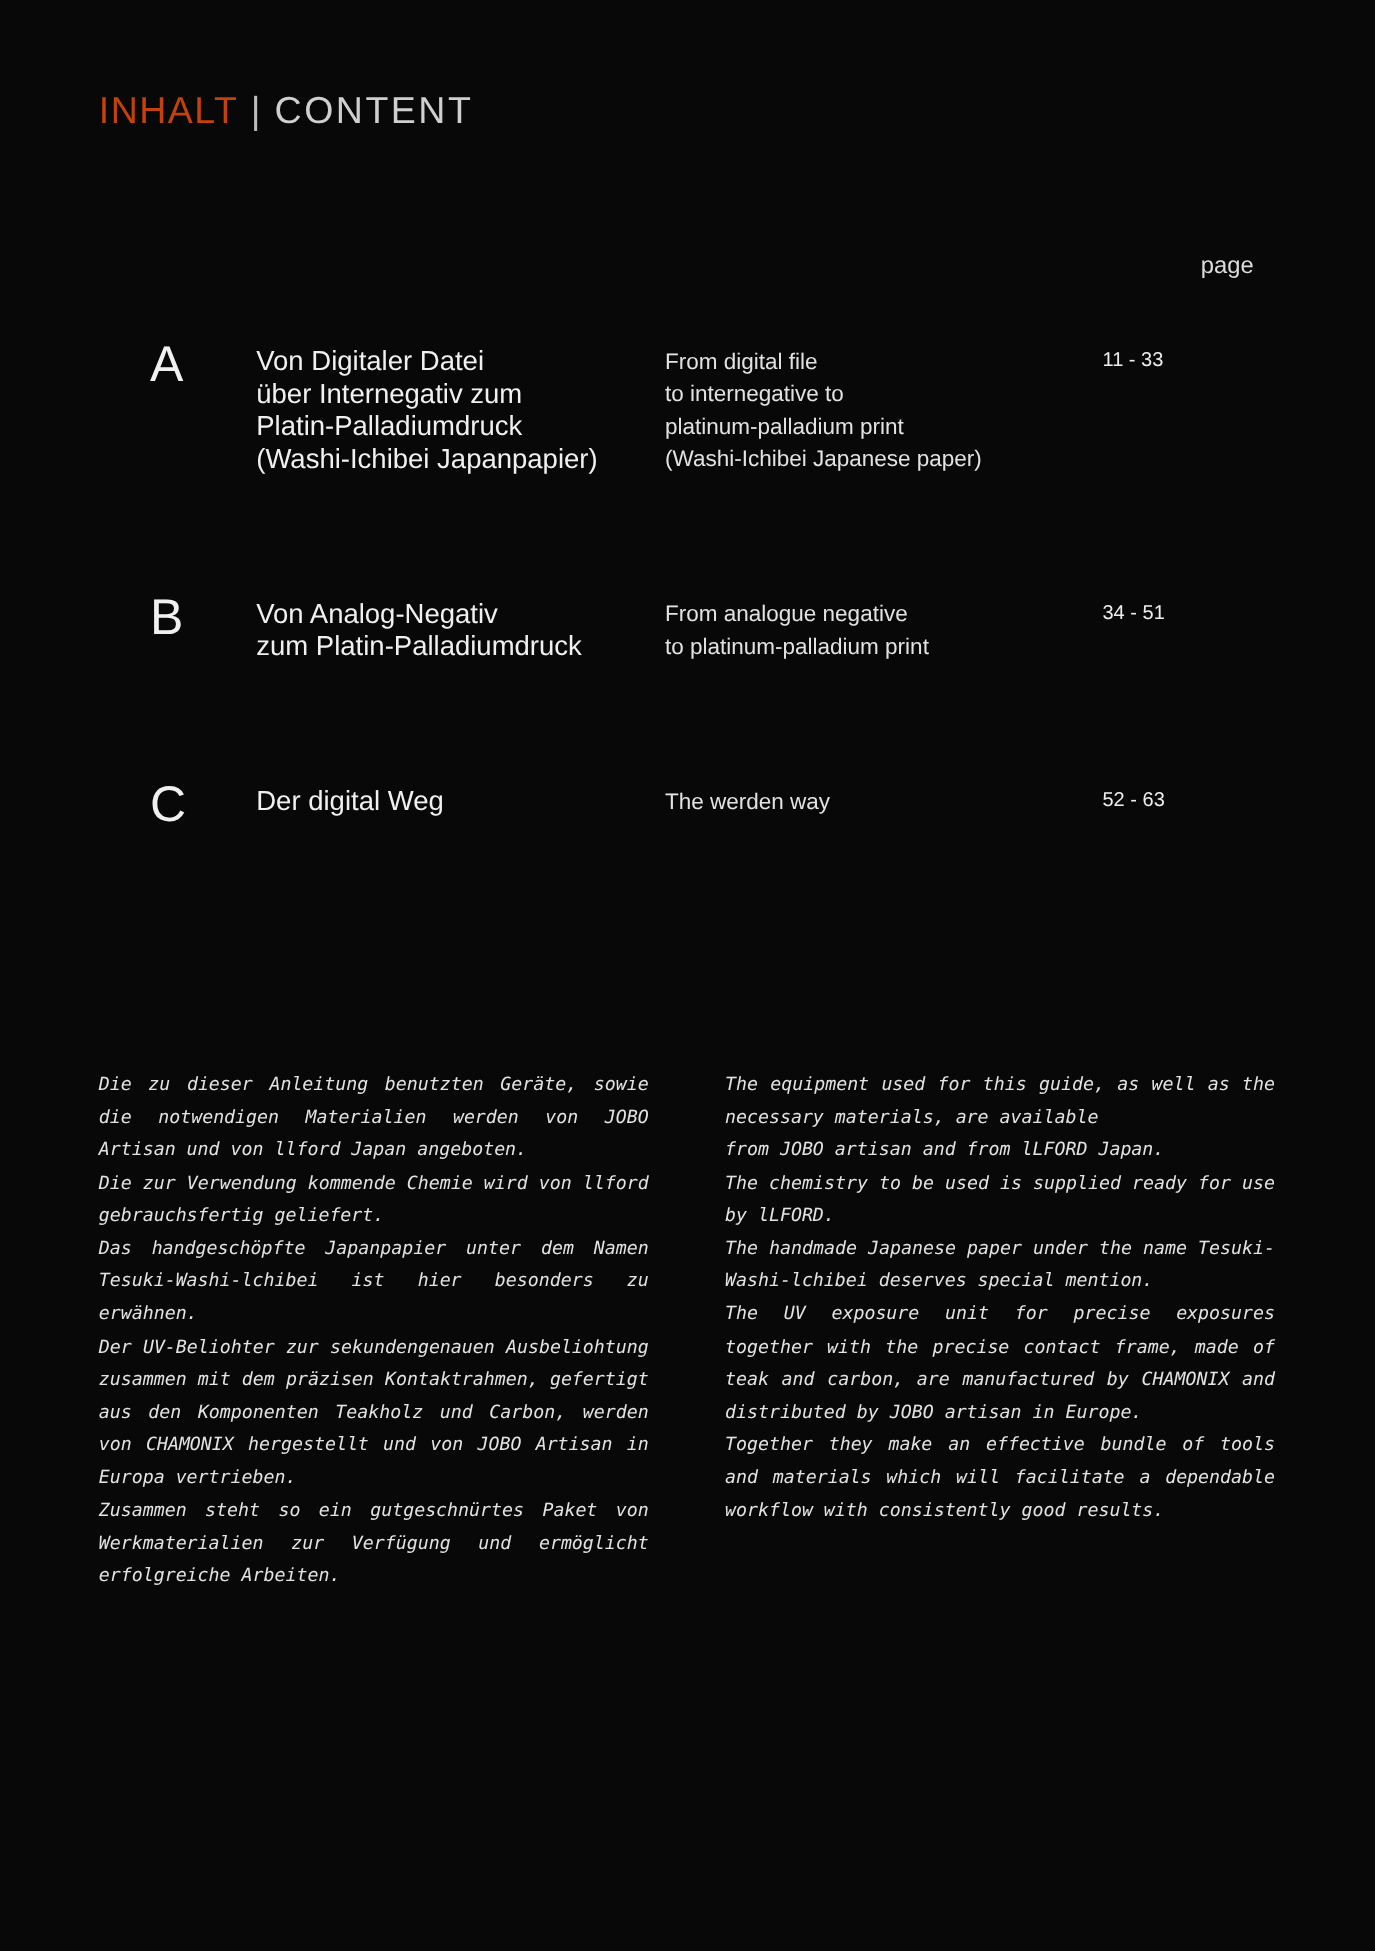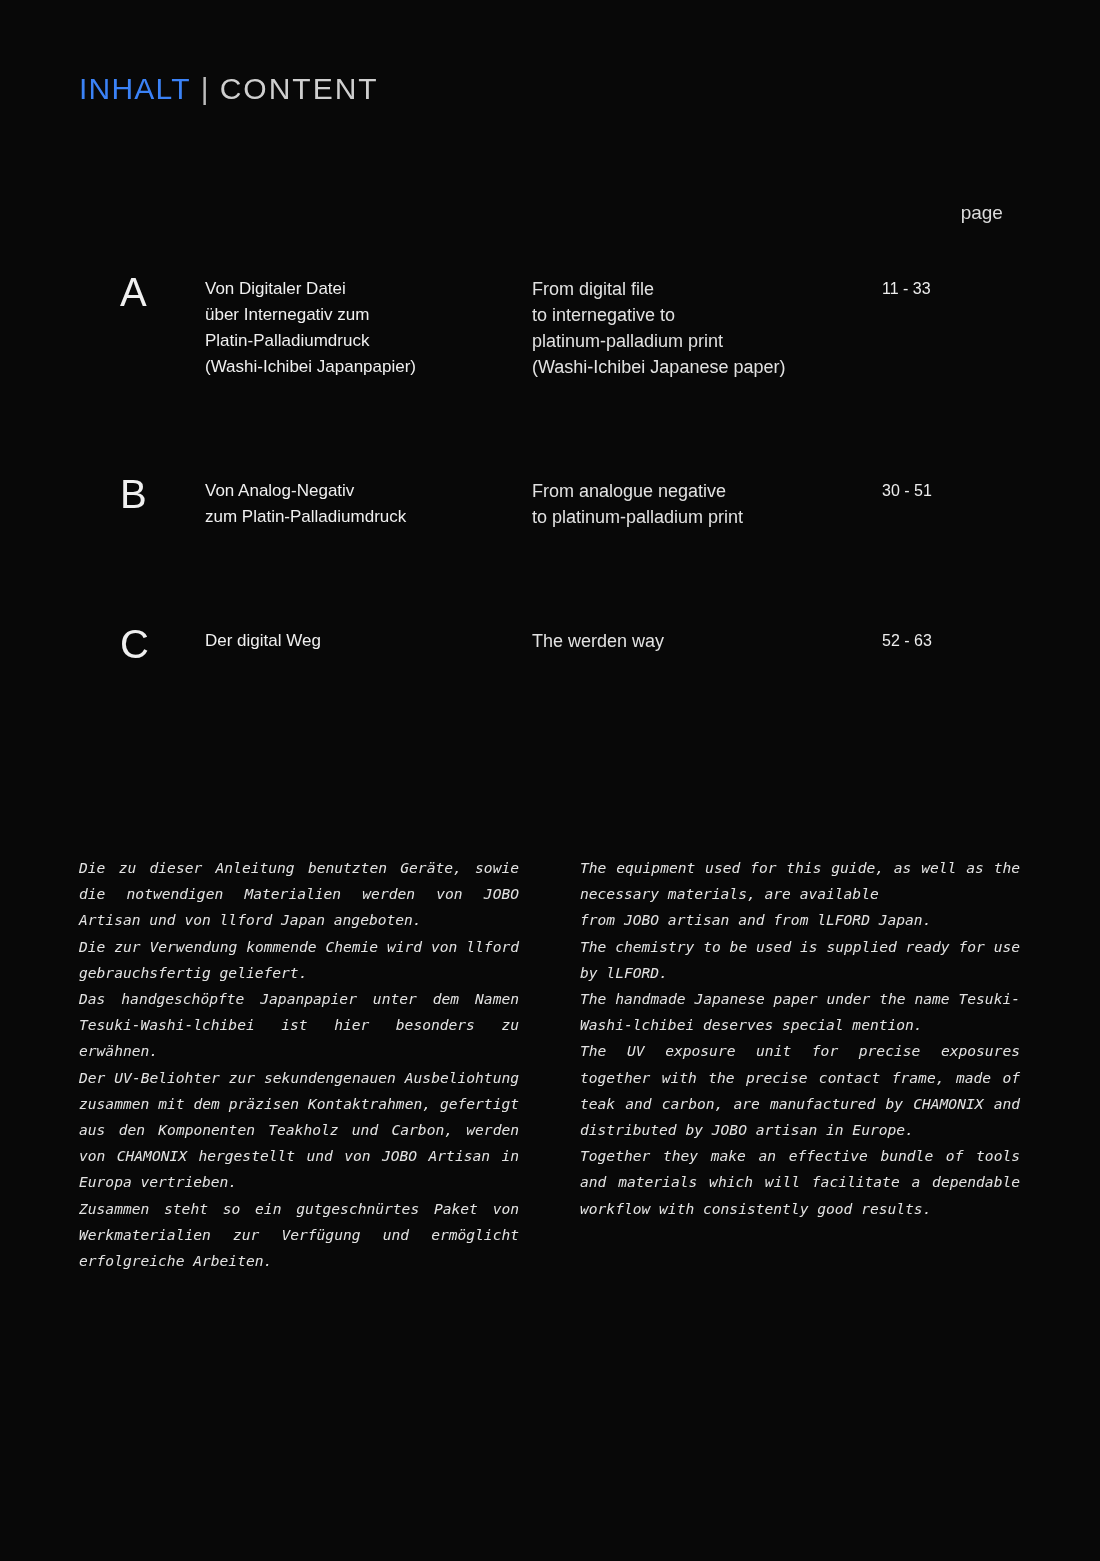--- a/index.html
+++ b/index.html
@@ -26,21 +26,21 @@
   .title {
     position: absolute;
     left: 79px;
     top: 72px;
     font-size: 30px;
     letter-spacing: 1.2px;
     color: #f2f2f2;
     font-weight: 400;
     white-space: nowrap;
   }
-  .title .de { font-weight: 400; color: #3b82f6; }
+  .title .de { font-weight: 400; color: #c2410c; }
   .title .sep { color: #bdbdbd; padding: 0 10px; }
   .title .en { color: #cfcfcf; letter-spacing: 2px; }
 
   
   .page-header {
     position: absolute;
     right: 81px;
     top: 202px;
     font-size: 19px;
     color: #e6e6e6;
@@ -66,21 +66,21 @@
     left: 120px;
     font-size: 40px;
     font-weight: 300;
     color: #f0f0f0;
     line-height: 1;
   }
   .toc-de {
     position: absolute;
     left: 205px;
     width: 310px;
-    font-size: 17px;
+    font-size: 22px;
     line-height: 26px;
     color: #f0f0f0;
   }
   .toc-en {
     position: absolute;
     left: 532px;
     width: 340px;
     font-size: 18px;
     line-height: 26px;
     color: #e2e2e2;
@@ -153,21 +153,21 @@
 (Washi-Ichibei Japanese paper)</div>
       <div class="toc-pages">11 - 33</div>
     </div>
 
     <div class="toc-row row-b">
       <div class="toc-letter">B</div>
       <div class="toc-de" style="white-space:pre-line;">Von Analog-Negativ
 zum Platin-Palladiumdruck</div>
       <div class="toc-en" style="white-space:pre-line;">From analogue negative
 to platinum-palladium print</div>
-      <div class="toc-pages">30 - 51</div>
+      <div class="toc-pages">34 - 51</div>
     </div>
 
     <div class="toc-row row-c">
       <div class="toc-letter">C</div>
       <div class="toc-de" style="white-space:pre-line;">Der digital Weg</div>
       <div class="toc-en" style="white-space:pre-line;">The werden way</div>
       <div class="toc-pages">52 - 63</div>
     </div>
 
   </div>

